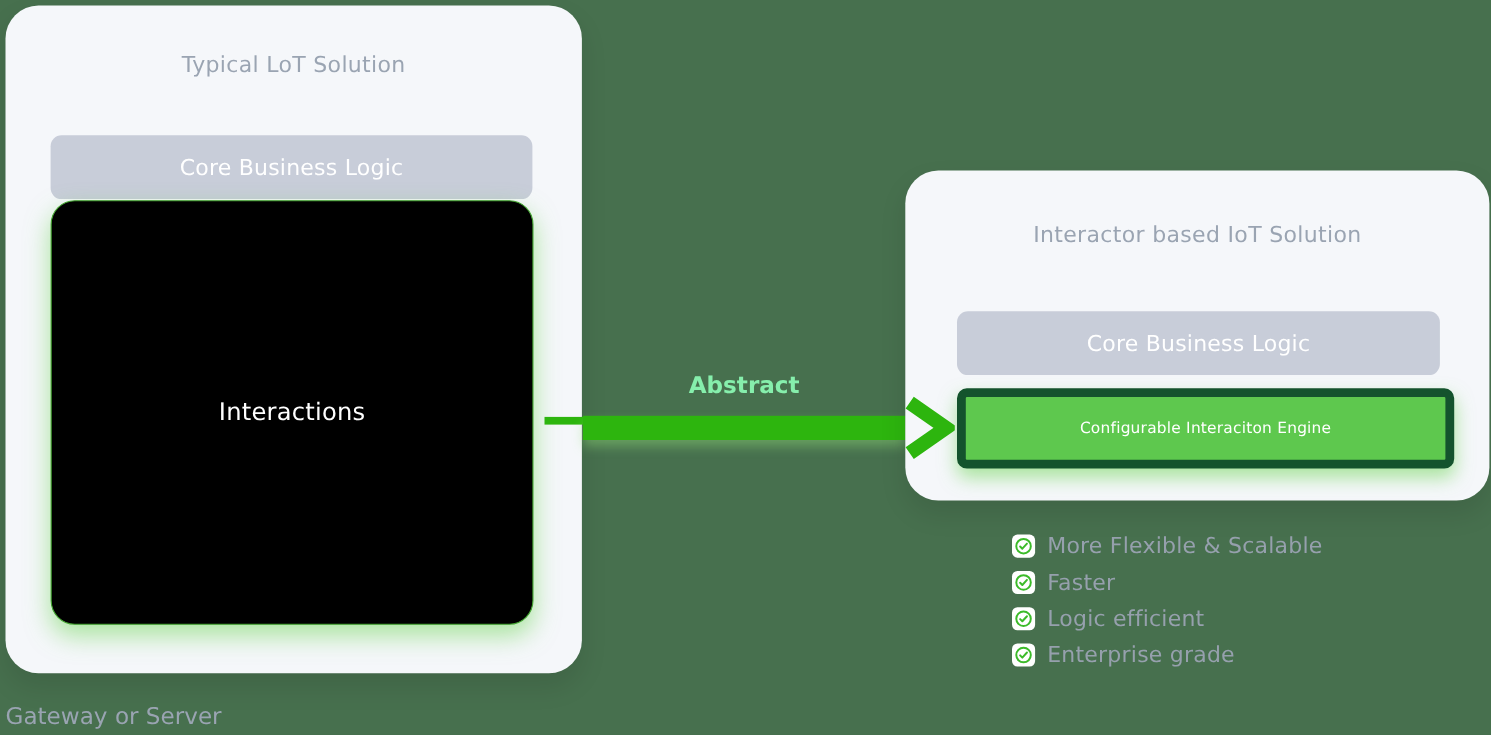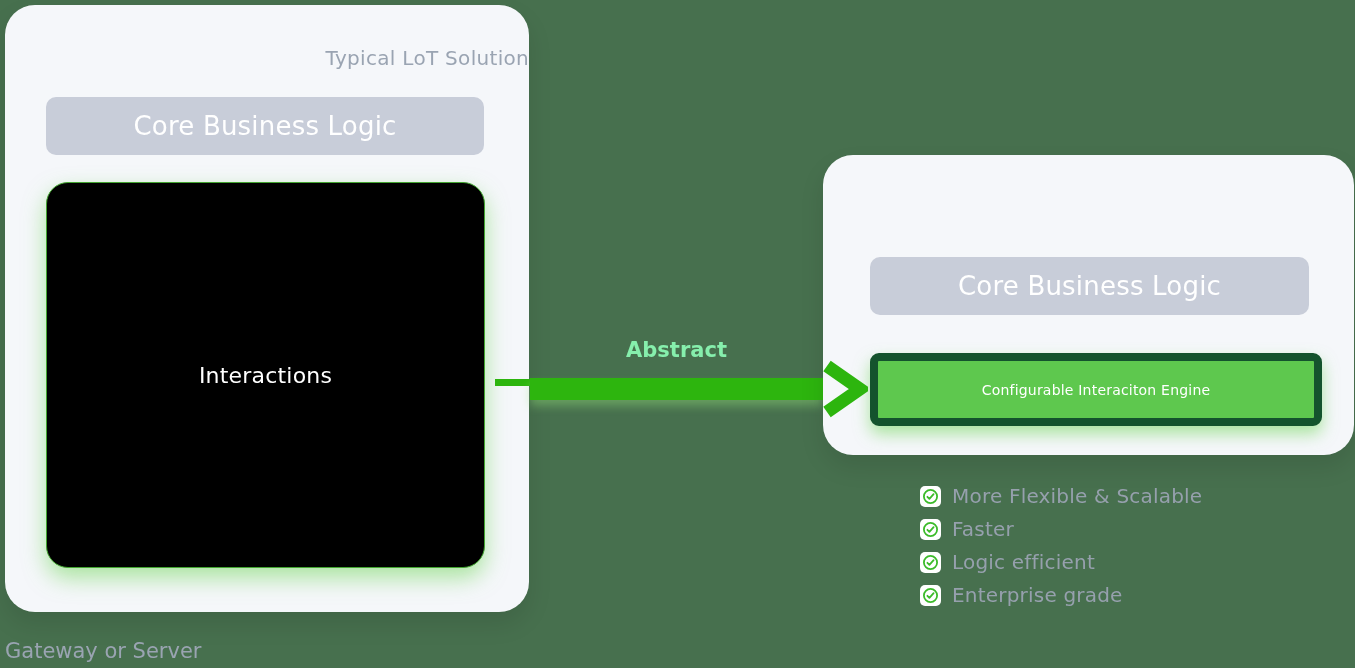--- a/index.html
+++ b/index.html
@@ -11,28 +11,28 @@
   .card{
     position:absolute;background:#f5f7fa;border-radius:30px;
     box-shadow:0 12px 24px rgba(0,0,0,.10);
   }
   .card-left{left:5px;top:5px;width:524px;height:607px;}
   .card-right{left:823px;top:155px;width:531px;height:300px;}
   .card-title{
     position:absolute;left:0;right:0;text-align:center;
     color:#9aa4b2;font-size:20px;letter-spacing:.3px;
   }
-  .card-left .card-title{top:41px;text-align:right;}
+  .card-left .card-title{top:41px;}
   .card-right .card-title{top:46px;}
   .box{
     position:absolute;display:flex;align-items:center;justify-content:center;
     color:#ffffff;letter-spacing:.2px;
   }
   .gray-box{
-    background:#c8cdd9;border-radius:10px;font-size:26px;
+    background:#c8cdd9;border-radius:10px;font-size:20px;margin-top:26px;
   }
   .card-left .gray-box{left:41px;top:92px;width:438px;height:58px;}
   .card-right .gray-box{left:47px;top:102px;width:439px;height:58px;}
   .green-big-box{
     left:41px;top:177px;width:437px;height:384px;
     background:#000000;border:1px solid #43a530;border-radius:22px;
     font-size:22px;
     box-shadow:0 10px 22px rgba(110,214,86,.55);
   }
   .green-engine-box{
@@ -83,20 +83,21 @@
   <div class="caption">Gateway or Server</div>
 
   <div class="arrow-label">Abstract</div>
   <div class="arrow-tail"></div>
   <div class="arrow-shaft"></div>
   <svg class="arrow-head" viewBox="0 0 48 66">
     <polyline points="7,10 40,33 7,56" fill="none" stroke="#2db50e" stroke-width="13" stroke-linejoin="miter"></polyline>
   </svg>
 
   <div class="card card-right">
+    <div class="card-title">Interactor based IoT Solution</div>
     <div class="box gray-box">
       <span>Core Business Logic</span>
     </div>
     <div class="box green-engine-box">
       <span>Configurable Interaciton Engine</span>
     </div>
   </div>
 
   <div class="benefits">
     <div class="benefit">

